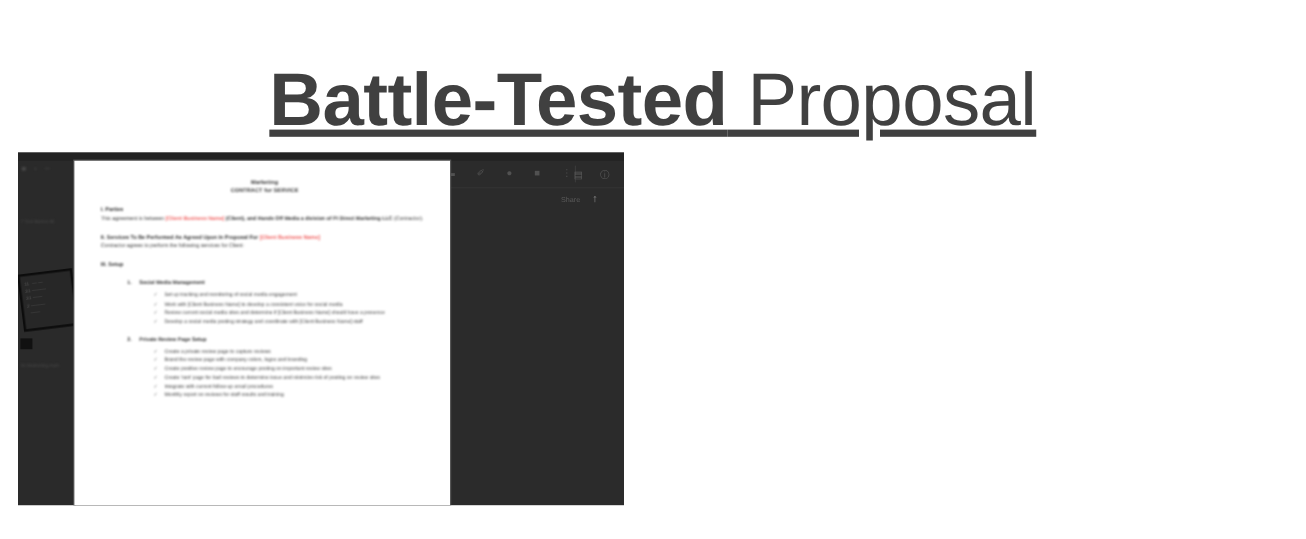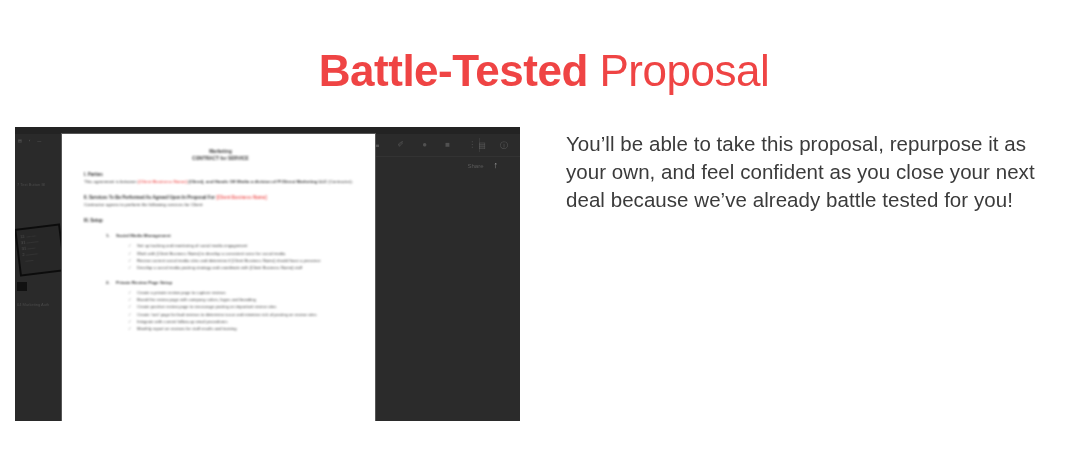--- a/index.html
+++ b/index.html
@@ -15,26 +15,27 @@
     position: relative;
   }
 
   
   .page-title {
     position: absolute;
     left: 0;
     top: 4px;
     width: 1088px;
     text-align: center;
-    font-size: 44px;
+    font-size: 62px;
     line-height: 76px;
     letter-spacing: -0.5px;
     white-space: nowrap;
-    color: #ef4444;
+    color: #404040;
     font-weight: 400;
+    text-decoration: underline;
   }
   .page-title .strong {
     font-weight: 700;
   }
 
   
   .content {
     position: absolute;
     left: 0;
     top: 116px;
@@ -301,16 +302,15 @@
           <div class="li">Create 'rant' page for bad reviews to determine issue and minimize risk of posting on review sites</div>
           <div class="li">Integrate with current follow-up email procedures</div>
           <div class="li">Monthly report on reviews for staff results and training</div>
         </div>
 
       </div>
     </div>
   </div>
 
   <div class="copy">
-    <p>You’ll be able to take this proposal, repurpose it as your own, and feel confident as you close your next deal because we’ve already battle tested for you!</p>
   </div>
 
 </div>
 
 </body></html>

